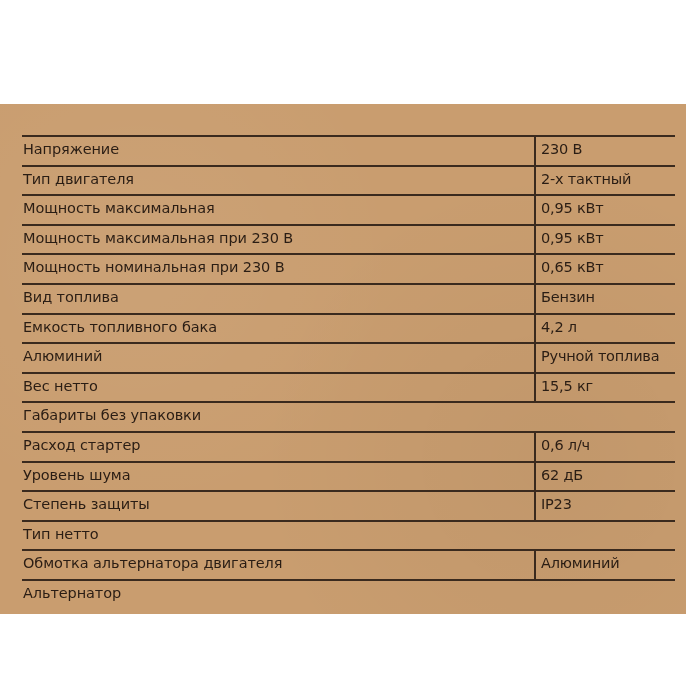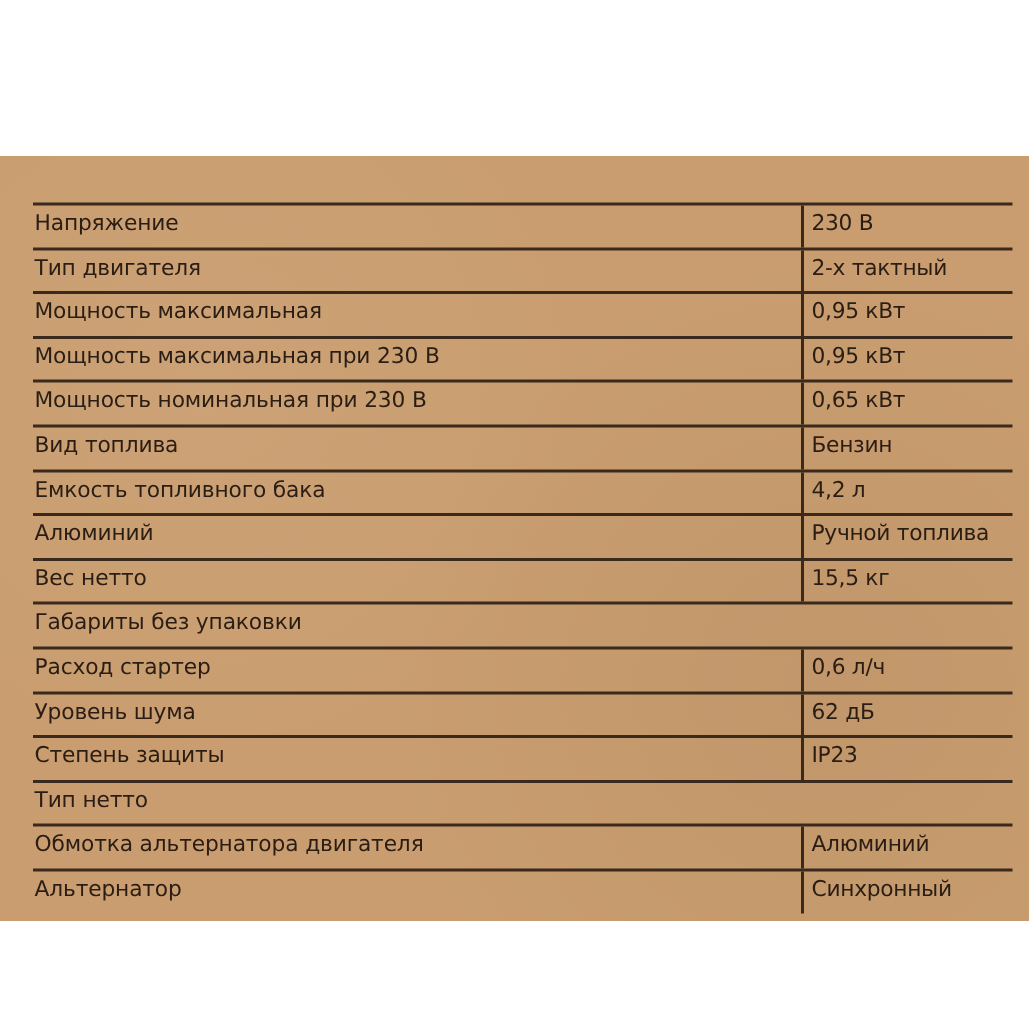--- a/index.html
+++ b/index.html
@@ -118,16 +118,15 @@
     </div>
     <div class="spec-row">
       <div class="spec-label">Тип нетто</div>
     </div>
     <div class="spec-row">
       <div class="spec-label">Обмотка альтернатора двигателя</div>
       <div class="spec-value">Алюминий</div>
     </div>
     <div class="spec-row last">
       <div class="spec-label">Альтернатор</div>
-      <div class="spec-value">Синхронный</div>
     </div>
   </div>
 </div>
 
 </body></html>

